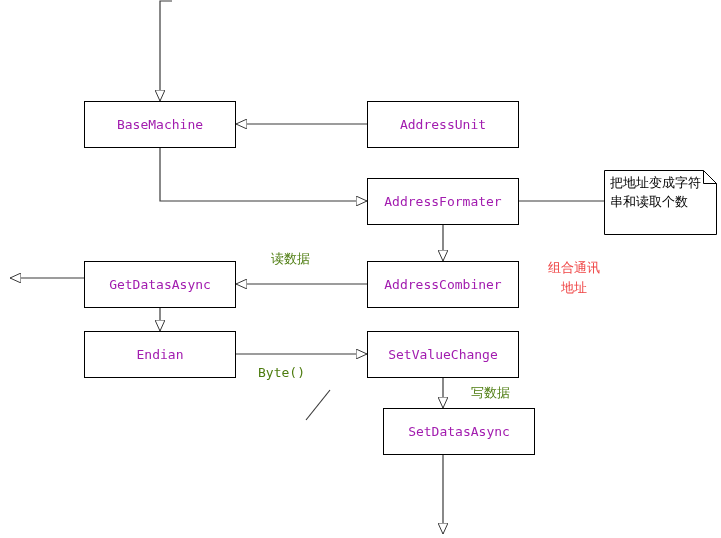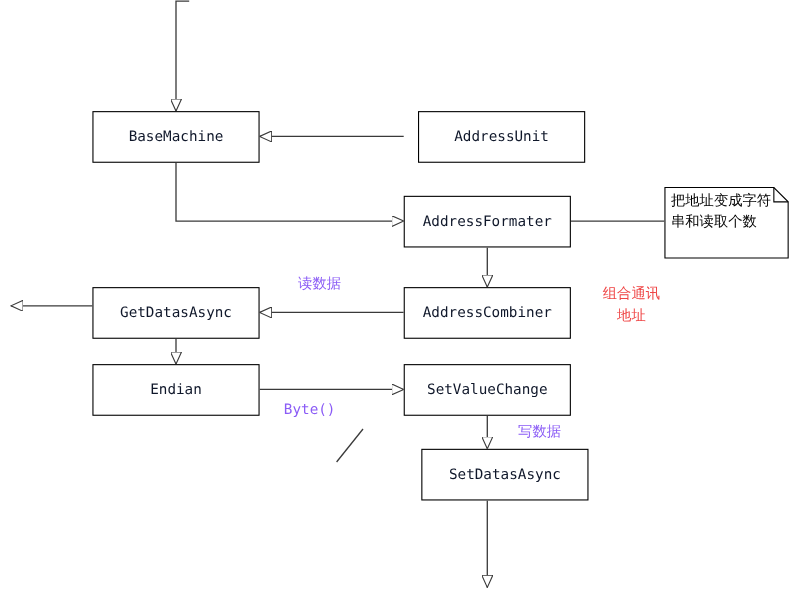--- a/index.html
+++ b/index.html
@@ -27,21 +27,21 @@
   .node {
     position: absolute;
     box-sizing: border-box;
     border: 1px solid #000000;
     background: #ffffff;
     display: flex;
     align-items: center;
     justify-content: center;
     font-family: "DejaVu Sans Mono", "Liberation Mono", monospace;
     font-size: 13px;
-    color: #0f172a;
+    color: #a21caf;
     letter-spacing: 0px;
     white-space: nowrap;
   }
   .note {
     position: absolute;
     box-sizing: border-box;
     background: #ffffff;
     font-family: "DejaVu Sans", "Liberation Sans", sans-serif;
     font-size: 13px;
     color: #000000;
@@ -66,21 +66,21 @@
     position: relative;
     z-index: 2;
   }
   .note.center .note-text {
     text-align: center;
   }
   .edge-label {
     position: absolute;
     font-family: "DejaVu Sans", "Liberation Sans", sans-serif;
     font-size: 13px;
-    color: #8b5cf6;
+    color: #4d7c0f;
     white-space: nowrap;
     line-height: 19px;
   }
   .edge-label.mono {
     font-family: "DejaVu Sans Mono", "Liberation Mono", monospace;
   }
   .free-label {
     position: absolute;
     font-family: "DejaVu Sans", "Liberation Sans", sans-serif;
     font-size: 13px;
@@ -126,21 +126,21 @@
       <path d="M443,378 L443,408" marker-end="url(#arrow-right)"></path>
 
       <path d="M443,455 L443,534" marker-end="url(#arrow-right)"></path>
     </g>
   </svg>
 
   <div class="node" style="left:84px;  top:101px; width:152px; height:47px;">
     <span>BaseMachine</span>
   </div>
 
-  <div class="node" style="left:367px; top:101px; width:152px; height:47px;margin-left:13px;">
+  <div class="node" style="left:367px; top:101px; width:152px; height:47px;">
     <span>AddressUnit</span>
   </div>
 
   <div class="node" style="left:367px; top:178px; width:152px; height:47px;">
     <span>AddressFormater</span>
   </div>
 
   <div class="node" style="left:367px; top:261px; width:152px; height:47px;">
     <span>AddressCombiner</span>
   </div>

